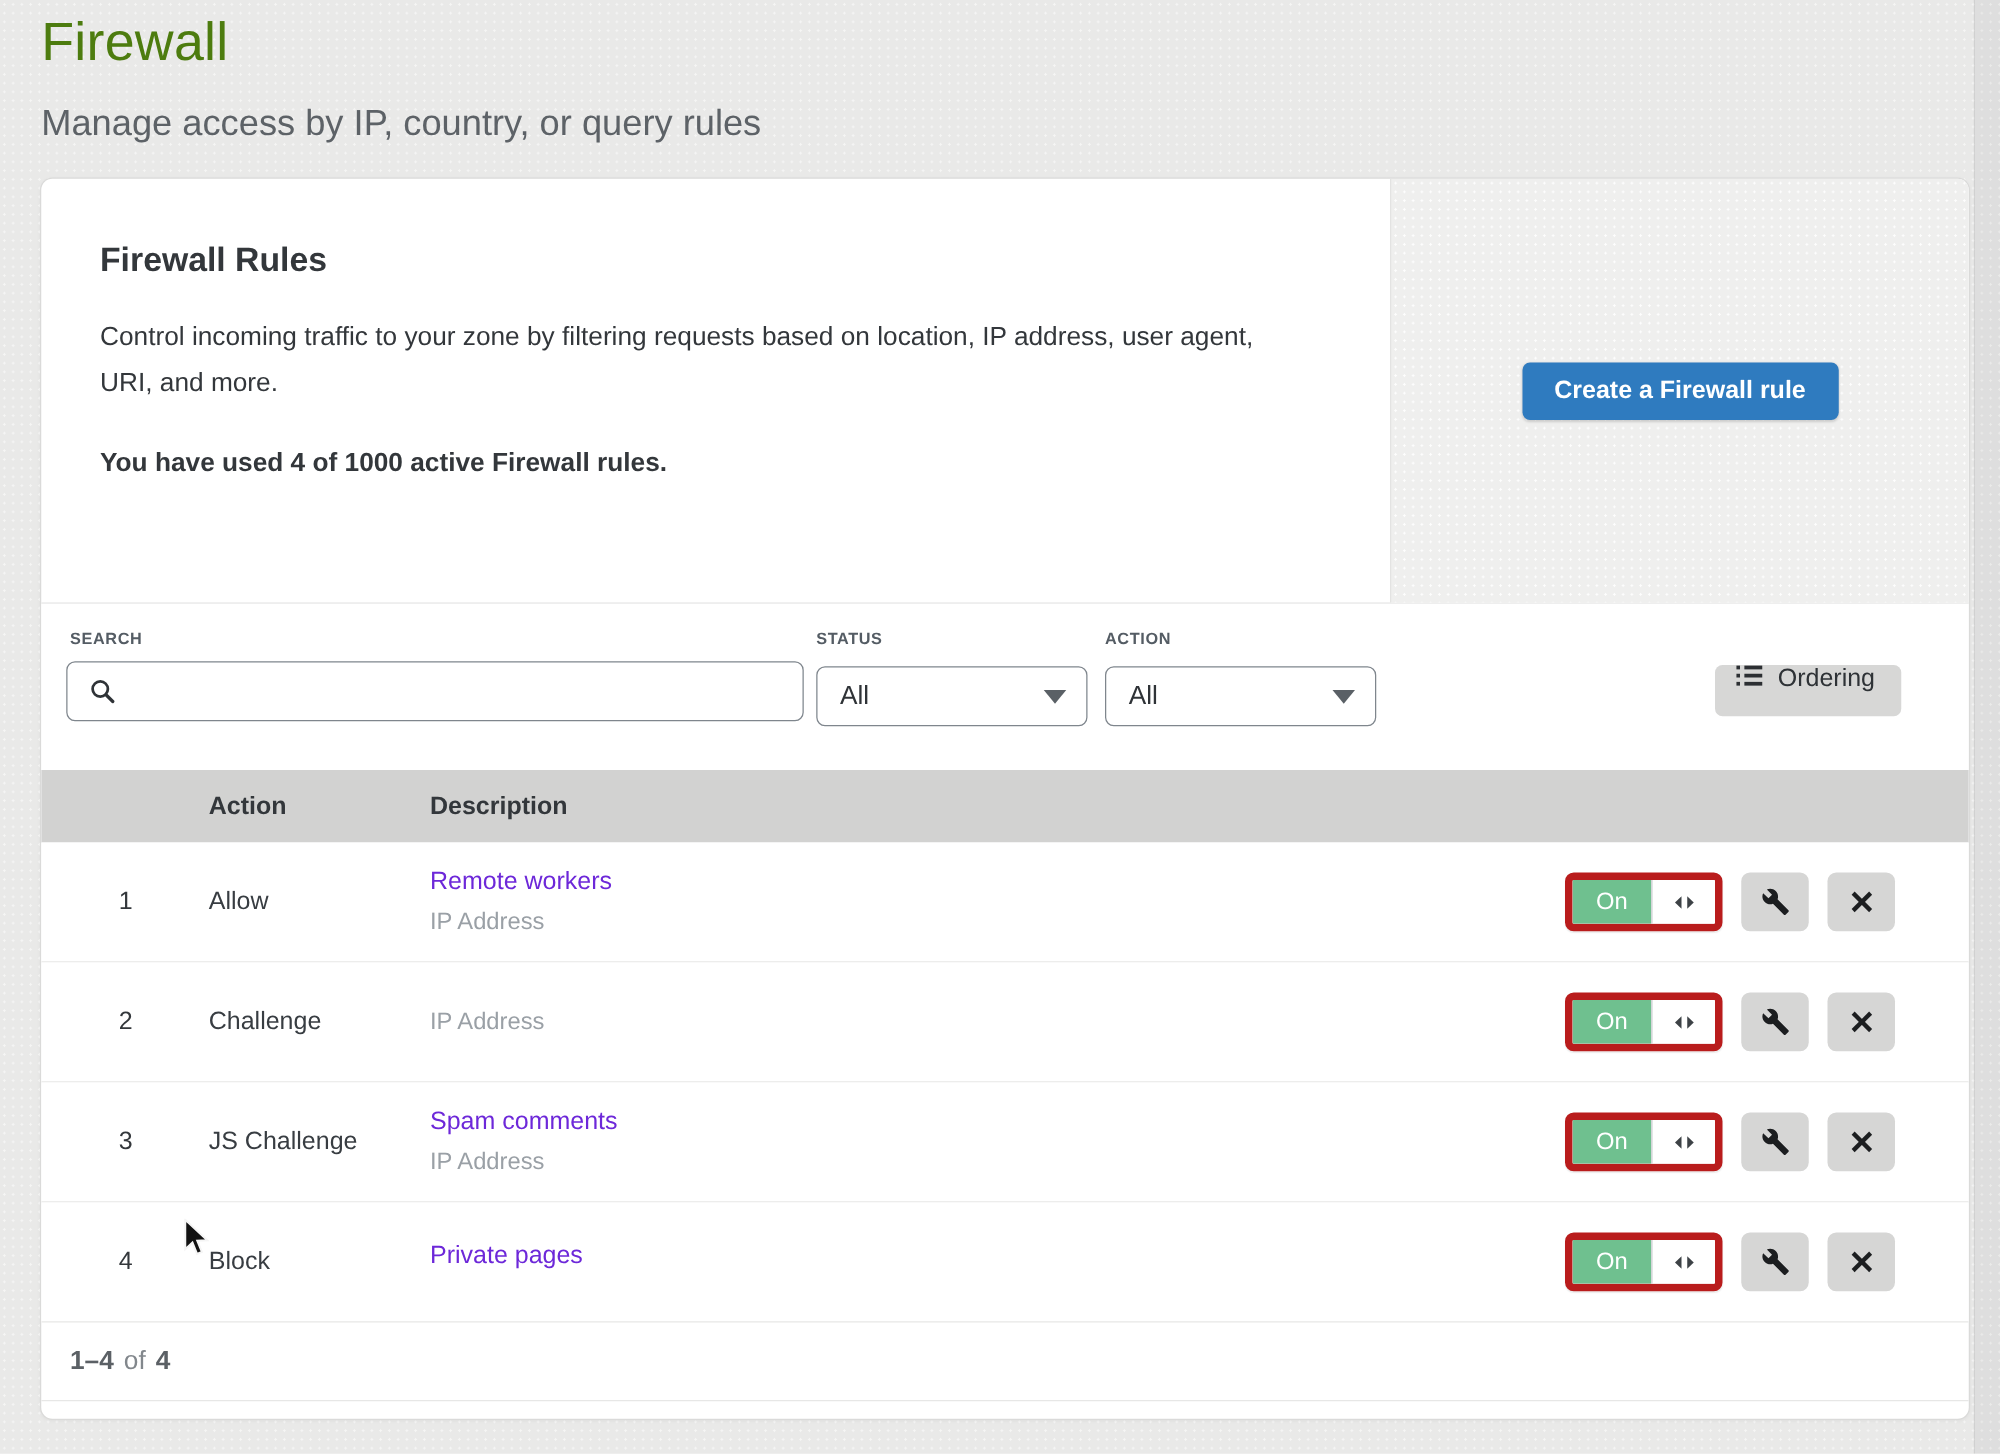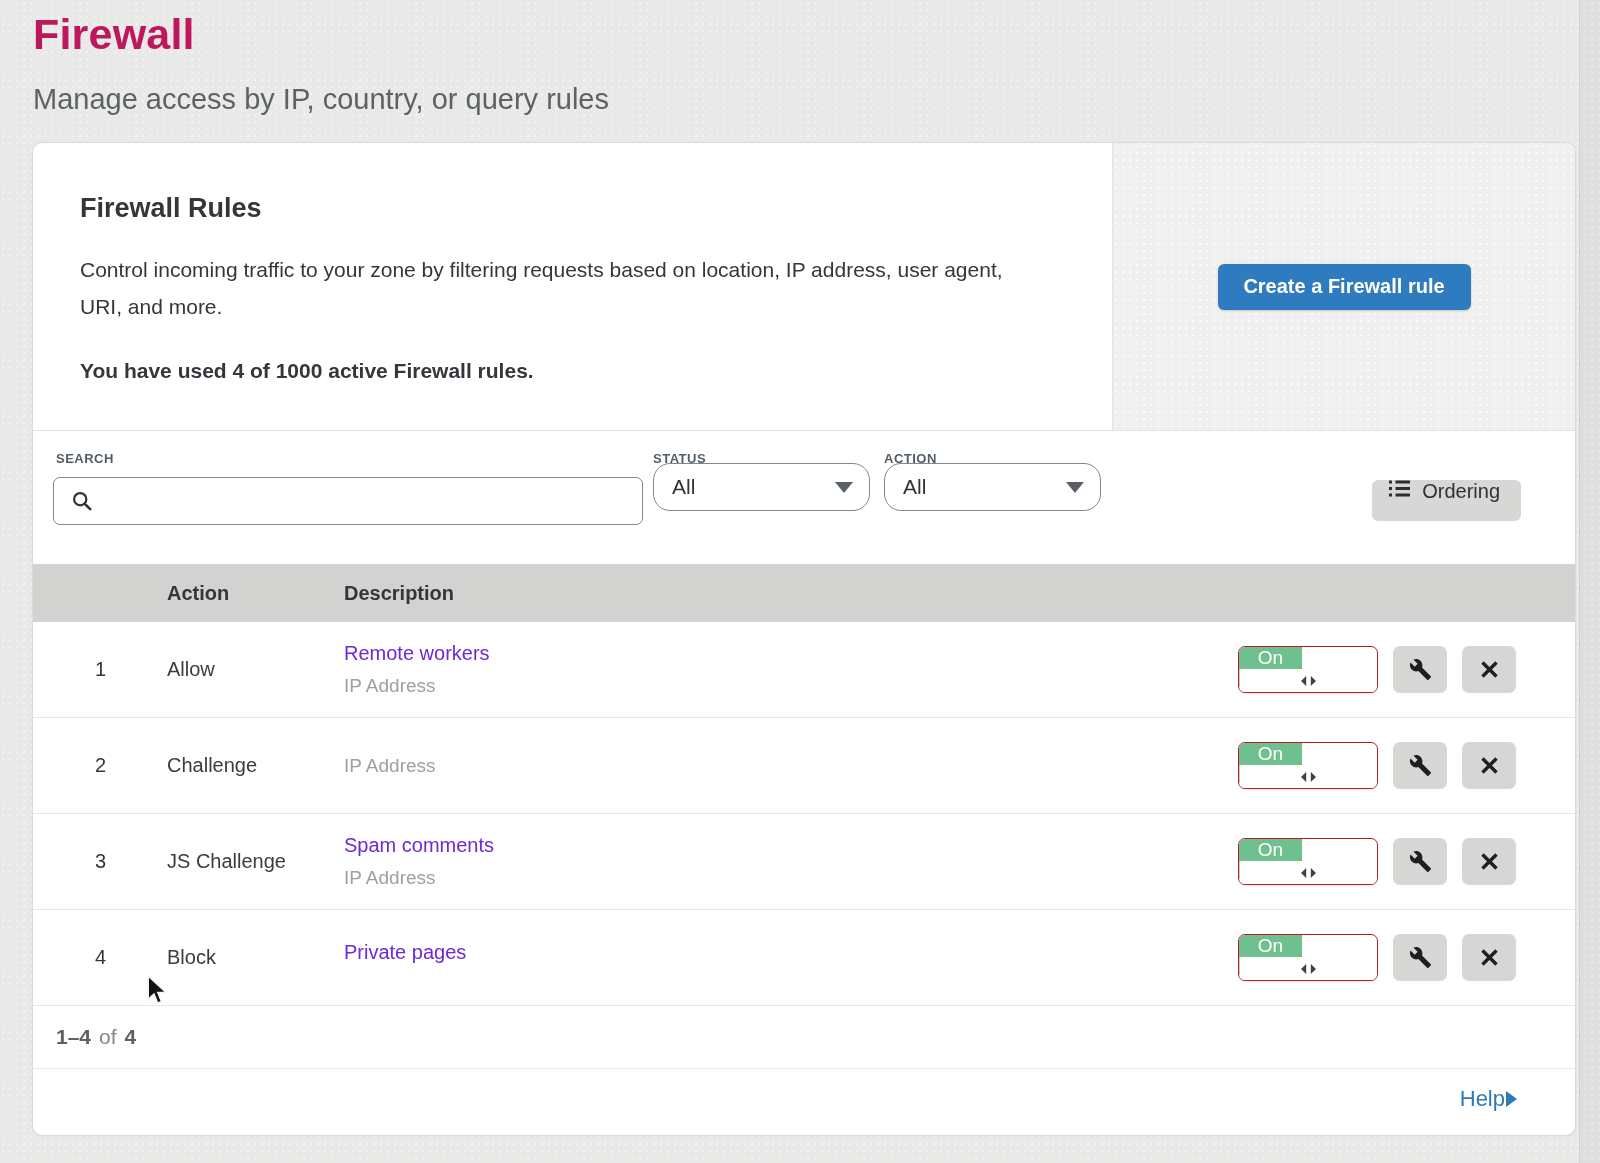--- a/index.html
+++ b/index.html
@@ -12,32 +12,32 @@
     font-family: "Liberation Sans", sans-serif;
     overflow: hidden;
   }
   .edge-strip {
     position: absolute; right: 0; top: 0; width: 21px; height: 100%;
     background: rgba(0,0,0,0.045); border-left: 1px solid rgba(0,0,0,0.06);
   }
 
   
   .page-header { padding: 10px 0 0 33px; }
-  .page-title { font-size: 43px; font-weight: 700; color: #be185d; letter-spacing: .2px; }
+  .page-title { font-size: 43px; font-weight: 400; color: #4d7c0f; letter-spacing: .2px; }
   .page-subtitle { margin-top: 24px; font-size: 29px; font-weight: 400; color: #5d6267; }
 
   
   .card {
     position: absolute; left: 33px; top: 143px; width: 1542px; height: 992px;
     background: #fff; border-radius: 9px; overflow: hidden;
     box-shadow: 0 0 0 1px #dadad9, 0 1px 4px rgba(0,0,0,.07);
   }
 
   
-  .card-top { height: 288px; display: flex; border-bottom: 1px solid #e2e2e1; }
+  .card-top { height: 340px; display: flex; border-bottom: 1px solid #e2e2e1; }
   .intro { width: 1079px; padding: 50px 70px 0 47px; }
   .intro-heading { font-size: 27px; font-weight: 700; color: #33373b; margin-bottom: 27px; }
   .intro-desc { font-size: 21px; line-height: 37px; color: #33373b; max-width: 950px; margin-bottom: 34px; }
   .intro-usage { font-size: 21px; font-weight: 700; color: #33373b; }
   .create-panel {
     flex: 1; border-left: 1px solid #e3e3e2;
     background-color: #efefee;
     background-image: radial-gradient(rgba(255,255,255,.9) 1px, rgba(0,0,0,0) 1px);
     background-size: 7px 7px;
     display: flex; align-items: center; justify-content: center;
@@ -59,22 +59,22 @@
     position: absolute; left: 20px; top: 46px; width: 590px; height: 48px;
     border: 1px solid #7f868d; border-radius: 7px; background: #fff;
     display: flex; align-items: center; padding: 0 14px 0 18px;
   }
   .search-box input {
     flex: 1; border: none; outline: none; margin-left: 12px;
     font-size: 20px; color: #33373b; font-family: inherit; background: transparent;
   }
   .search-box input::placeholder { color: #8d949b; opacity: 1; }
   .select-box {
-    position: absolute; top: 32px; width: 217px; height: 48px;
-    border: 1px solid #7f868d; border-radius: 17px; background: #fff;
+    position: absolute; top: 50px; width: 217px; height: 48px;
+    border: 1px solid #7f868d; border-radius: 7px; background: #fff;
     display: flex; align-items: center; justify-content: space-between;
     padding: 0 16px 0 18px; font-size: 21px; color: #2f3337; cursor: pointer;
   }
   .sel-status { left: 620px; } .sel-action { left: 851px; }
   .caret-down {
     width: 0; height: 0;
     border-left: 9px solid transparent; border-right: 9px solid transparent;
     border-top: 11px solid #5a6066;
   }
   .ordering-btn {
@@ -96,22 +96,22 @@
     height: 96px; display: flex; align-items: center;
     border-bottom: 1px solid #e7e7e6; background: #fff;
   }
   .col-num { width: 108px; padding-left: 27px; text-align: center; font-size: 20px; color: #33373b; flex: none; }
   .col-action { width: 203px; padding-left: 26px; font-size: 20px; color: #383d42; flex: none; }
   .col-desc { flex: 1; }
   .desc-title { font-size: 20px; color: #6d28d9; margin-bottom: 10px; }
   .desc-sub { font-size: 19px; color: #9aa0a6; }
   .row-controls { display: flex; align-items: center; gap: 15px; padding-right: 59px; }
   .toggle {
-    display: flex; width: 140px; height: 47px; border-radius: 7px; overflow: hidden;
-    border: 1px solid #b91c1c; cursor: pointer; box-shadow: 0 1px 1px rgba(0,0,0,.08); flex-direction: column;
+    display: flex; width: 126px; height: 47px; border-radius: 7px; overflow: hidden;
+    border: 6px solid #b91c1c; cursor: pointer; box-shadow: 0 1px 1px rgba(0,0,0,.08);
   }
   .toggle-on {
     width: 63px; color: #fff; font-size: 19px; font-weight: 400;
     display: flex; align-items: center; justify-content: center;
   }
   .toggle-handle {
     flex: 1; background: #fff; border-left: 1px solid #c7cacd;
     display: flex; align-items: center; justify-content: center;
   }
   .icon-btn {

